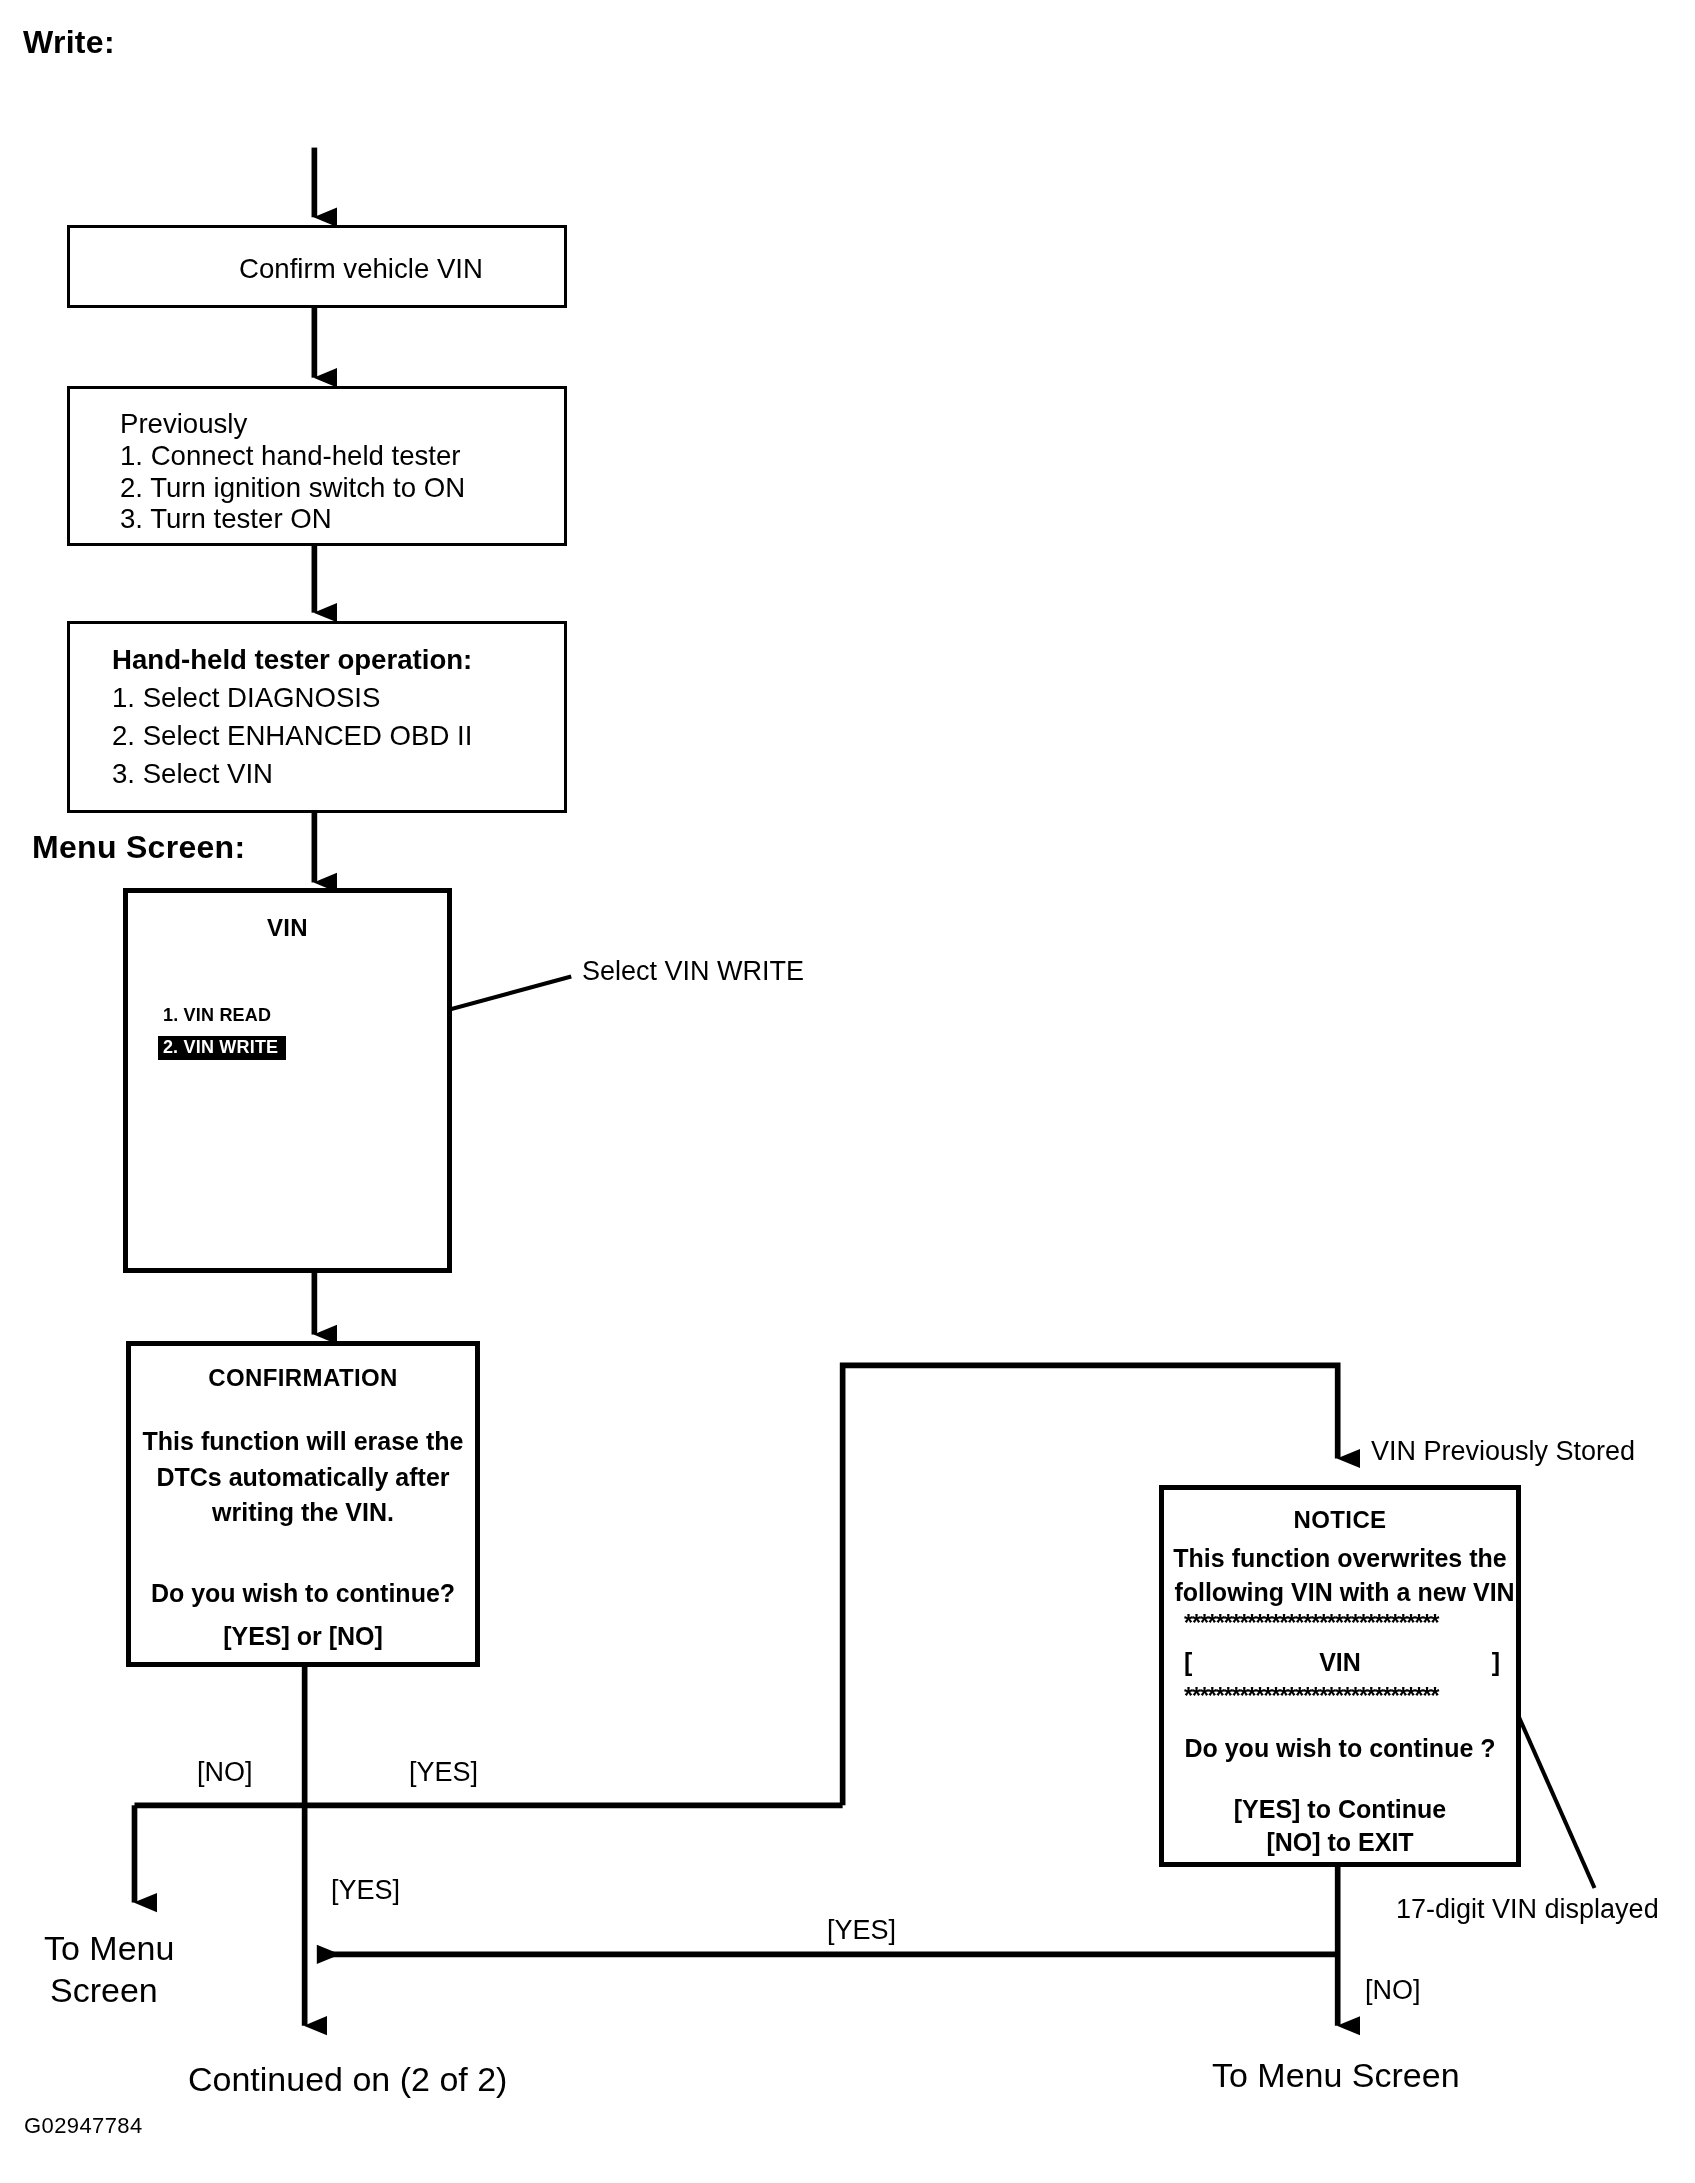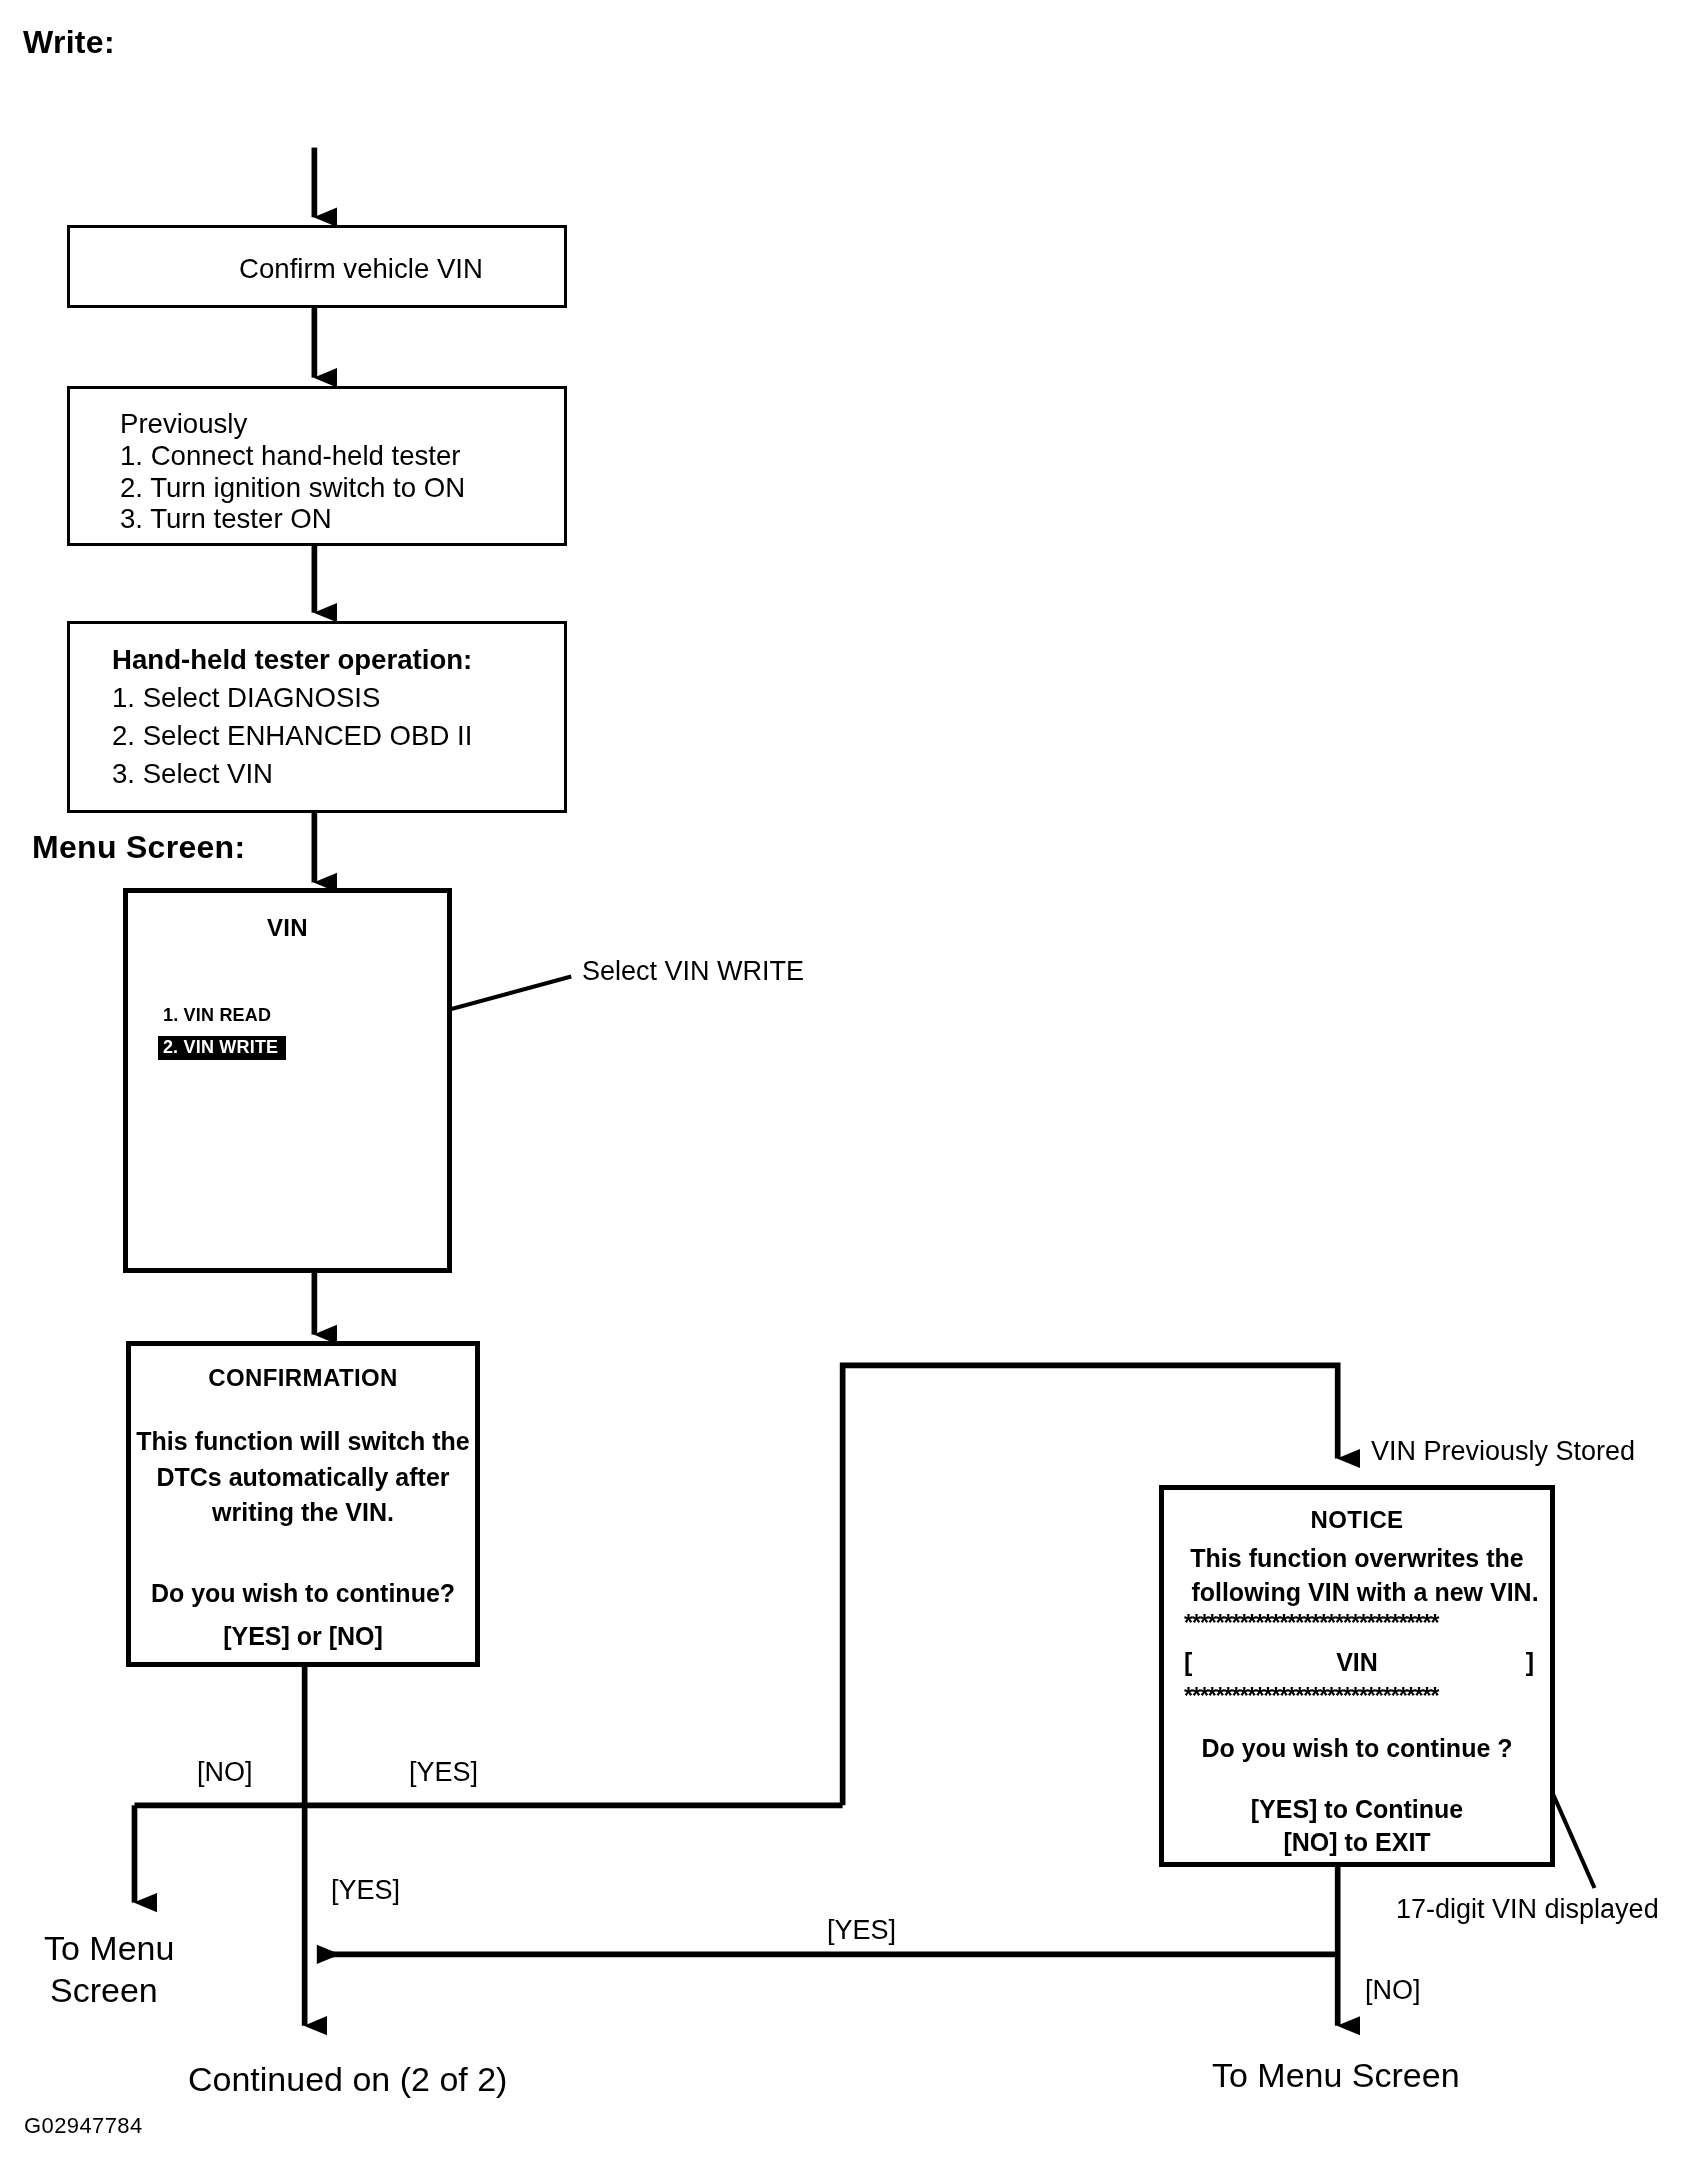--- a/index.html
+++ b/index.html
@@ -171,28 +171,28 @@
   <div class="box thick" style="left:123px; top:888px; width:329px; height:385px;">
     <div class="txt screen-title ctr" style="left:0; top:23px; width:100%;">VIN</div>
     <div class="txt menu-item" style="left:35px; top:113px;">1. VIN READ</div>
     <div class="txt menu-item selected" style="left:30px; top:143px;">2. VIN WRITE</div>
   </div>
 
   <div class="txt annot" style="left:582px; top:958px;">Select VIN WRITE</div>
 
   <div class="box thick" style="left:126px; top:1341px; width:354px; height:326px;">
     <div class="txt screen-title ctr" style="left:0; top:20px; width:100%;">CONFIRMATION</div>
-    <div class="txt screen-body ctr" style="left:0; top:77px; width:100%;">This function will switch the</div>
+    <div class="txt screen-body ctr" style="left:0; top:77px; width:100%;">This function will erase the</div>
     <div class="txt screen-body ctr" style="left:0; top:113px; width:100%;">DTCs automatically after</div>
     <div class="txt screen-body ctr" style="left:0; top:148px; width:100%;">writing the VIN.</div>
     <div class="txt screen-body ctr" style="left:0; top:229px; width:100%;">Do you wish to continue?</div>
     <div class="txt screen-body ctr" style="left:0; top:272px; width:100%;">[YES] or [NO]</div>
   </div>
 
-  <div class="box thick" style="left:1159px; top:1485px; width:396px; height:382px;">
+  <div class="box thick" style="left:1159px; top:1485px; width:362px; height:382px;">
     <div class="txt screen-title ctr" style="left:0; top:18px; width:100%;">NOTICE</div>
     <div class="txt screen-body ctr" style="left:0; top:50px; width:100%;">This function overwrites the</div>
     <div class="txt screen-body ctr" style="left:0; top:84px; width:100%;margin-left:8px;">following VIN with a new VIN.</div>
 
     <div class="txt stars" style="left:20px; top:122px;">********************************</div>
 
     <div class="vinrow" style="left:20px; top:158px;">[</div>
     <div class="vinrow" style="left:0; top:158px; width:100%; text-align:center;">VIN</div>
     <div class="vinrow" style="right:16px; top:158px;">]</div>
 

